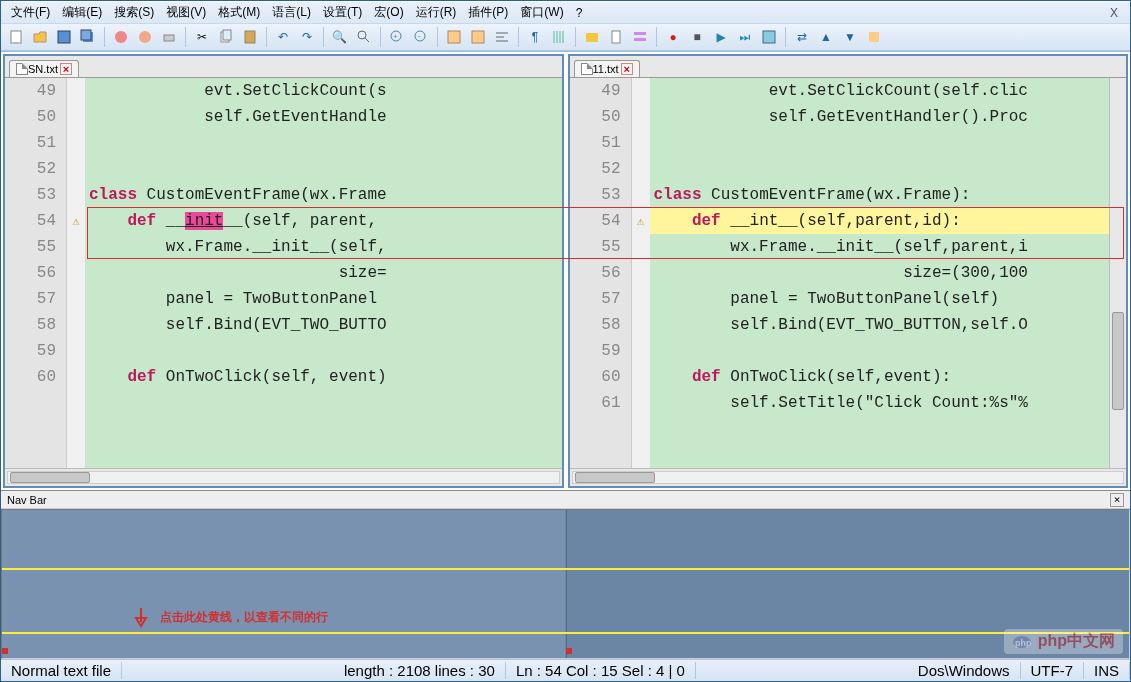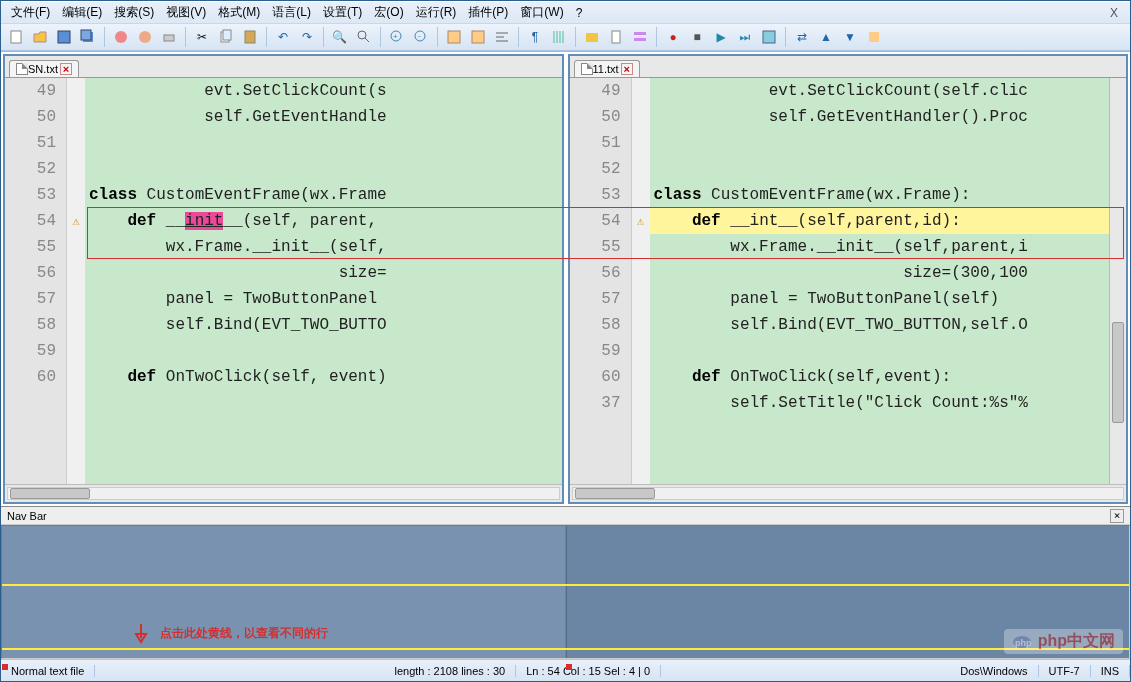--- a/index.html
+++ b/index.html
@@ -30,43 +30,43 @@
 .tab .doc-icon::after { content: ""; position: absolute; right: -1px; top: -1px; border: 3px solid #e8e8e8; border-left-color: #888; border-bottom-color: #888; }
 .tab .close-x { color: #c00; font-weight: bold; margin-left: 2px; border: 1px solid #c88; width: 12px; height: 12px; display: flex; align-items: center; justify-content: center; line-height: 1; }
 
 .code-area { flex: 1; display: flex; background: #c7e8cb; font-family: "Courier New", monospace; font-size: 16px; overflow: hidden; position: relative; }
 .gutter { width: 62px; background: #e4e4e4; text-align: right; padding-right: 10px; color: #888; font-size: 16px; line-height: 26px; border-right: 1px solid #ccc; }
 .marker-col { width: 18px; background: #f0f0f0; line-height: 26px; text-align: center; }
 .marker-col .warn { color: #c89000; font-size: 12px; }
 .code-lines { flex: 1; line-height: 26px; white-space: pre; color: #222; overflow: hidden; }
 .code-lines .line { padding-left: 4px; height: 26px; }
 .code-lines .line.hl { background: #fff59d; }
-.code-lines .kw { color: #000000; font-weight: bold; font-family: Liberation Mono, monospace; }
+.code-lines .kw { color: #be185d; font-weight: bold; font-family: Liberation Mono, monospace; }
 .sel-box { background: #ec4899; text-decoration: underline; }
 
 .diff-box { position: absolute; border: 1px solid #d32f2f; pointer-events: none; }
 
 .hscroll { height: 18px; background: #e8e8e8; border-top: 1px solid #bbb; display: flex; }
 .hscroll .track { flex: 1; background: #f0f0f0; position: relative; margin: 2px; border: 1px solid #ccc; }
 .hscroll .thumb { position: absolute; top: 0; bottom: 0; background: #c8c8c8; border: 1px solid #999; border-radius: 2px; }
 
 .vscroll { position: absolute; right: 0; top: 22px; bottom: 18px; width: 17px; background: #e8e8e8; border-left: 1px solid #bbb; }
 .vscroll .vthumb { position: absolute; left: 2px; right: 2px; background: #c8c8c8; border: 1px solid #999; border-radius: 2px; }
 
 .navbar-section { border-top: 1px solid #888; background: #f4f4f4; }
 .navbar-title { height: 18px; background: #eee; border-bottom: 1px solid #ccc; padding: 1px 6px; font-size: 11px; display: flex; align-items: center; }
 .navbar-title .close-nav { margin-left: auto; font-family: monospace; border: 1px solid #999; width: 14px; height: 14px; text-align: center; line-height: 12px; }
-.navbar-body { height: 134px; background: linear-gradient(90deg, #7892b0 0%, #7892b0 50%, #6b86a5 50%, #6b86a5 100%); position: relative; border: 1px inset #ccc; }
+.navbar-body { height: 150px; background: linear-gradient(90deg, #7892b0 0%, #7892b0 50%, #6b86a5 50%, #6b86a5 100%); position: relative; border: 1px inset #ccc; }
 .navbar-body .yellow-line { position: absolute; left: 0; right: 0; height: 2px; background: #ffeb3b; }
 .navbar-body .divider { position: absolute; top: 0; bottom: 0; left: 50%; width: 1px; background: #546a84; }
 .navbar-body .red-marker { position: absolute; left: 0; width: 6px; height: 6px; background: #d32f2f; }
 .arrow-hint { position: absolute; color: #d32f2f; font-weight: bold; font-size: 12px; }
 .arrow-hint svg { vertical-align: middle; }
 
-.statusbar { height: 22px; background: linear-gradient(#e8f0fa, #d6e4f4); border-top: 1px solid #b0c6e0; display: flex; align-items: center; font-size: 11px; }
+.statusbar { height: 22px; background: linear-gradient(#e8f0fa, #d6e4f4); border-top: 1px solid #b0c6e0; display: flex; align-items: center; font-size: 15px; }
 .statusbar .cell { padding: 0 10px; border-right: 1px solid #b0c6e0; }
 .statusbar .gap { flex: 1; }
 
 .watermark { position: absolute; right: 8px; bottom: 28px; color: #b91c1c; font-weight: bold; opacity: .5; font-size: 16px; background: rgba(255,255,255,.6); padding: 2px 8px; border-radius: 4px; display: flex; align-items: center; gap: 6px; }
 </style>
 </head>
 <body>
 
 <div class="window">
 
@@ -286,21 +286,21 @@
             <div>51</div>
             <div>52</div>
             <div>53</div>
             <div>54</div>
             <div>55</div>
             <div>56</div>
             <div>57</div>
             <div>58</div>
             <div>59</div>
             <div>60</div>
-            <div>37</div>
+            <div>61</div>
           </div>
         <div class="marker-col" id="right-markers">
             <div>&nbsp;</div>
             <div>&nbsp;</div>
             <div>&nbsp;</div>
             <div>&nbsp;</div>
             <div>&nbsp;</div>
             <div><span class="warn">⚠</span></div>
             <div>&nbsp;</div>
             <div>&nbsp;</div>

